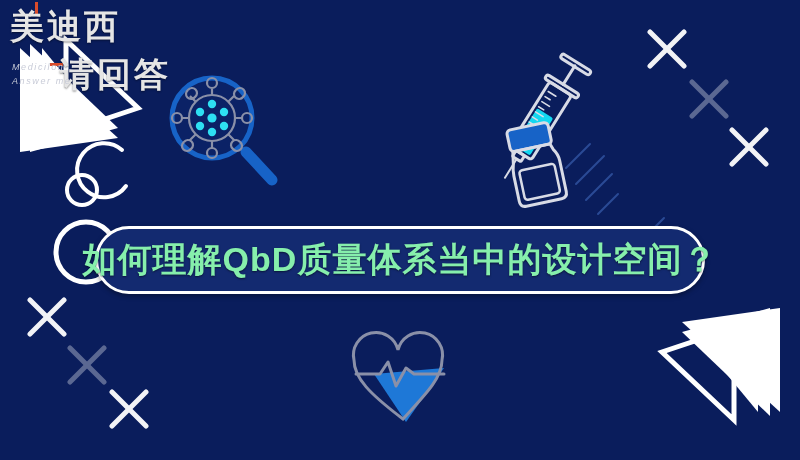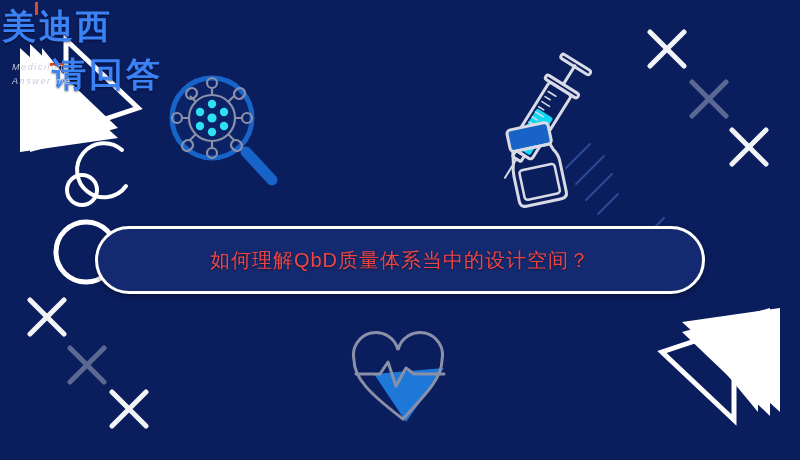--- a/index.html
+++ b/index.html
@@ -27,42 +27,43 @@
     box-sizing: border-box;
     border: 3px solid #ffffff;
     border-radius: 34px;
     background: #132a70;
     display: flex;
     align-items: center;
     justify-content: center;
     box-shadow: 0 2px 5px rgba(0,0,0,.35);
   }
   #title-text {
-    color: #ef4444;
-    font-size: 20px;
-    font-weight: normal;
+    color: #86efac;
+    font-size: 34px;
+    font-weight: bold;
     letter-spacing: 1px;
     white-space: nowrap;
     text-shadow: 0 1px 2px rgba(0,0,0,.5);
   }
 
   
   #logo-block {
     left: 286px;
     top: 100px;
     width: 190px;
     height: 112px;
   }
   #logo-cn-line1, #logo-cn-line2 {
     position: absolute;
-    color: #3b82f6;
+    color: #e5e5e5;
     font-weight: bold;
     letter-spacing: 3px;
     white-space: nowrap;
     text-shadow: 0 1px 2px rgba(0,0,0,.45);
+    margin-left: 8px;
   }
   #logo-cn-line1 { left: 2px; top: 4px; font-size: 34px; }
   #logo-cn-line2 { left: 52px; top: 52px; font-size: 34px; }
   #logo-en-line1, #logo-en-line2 {
     position: absolute;
     left: 12px;
     color: #c9ccd8;
     font-size: 9px;
     letter-spacing: 1.6px;
     font-style: italic;

